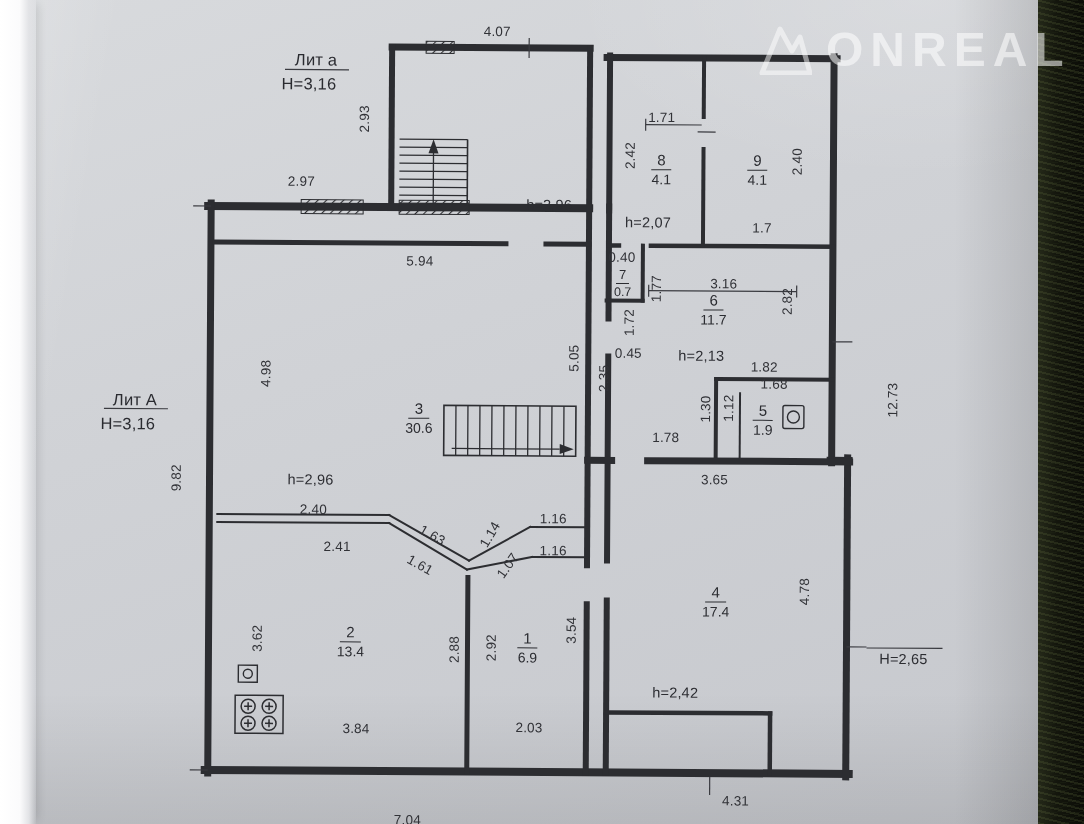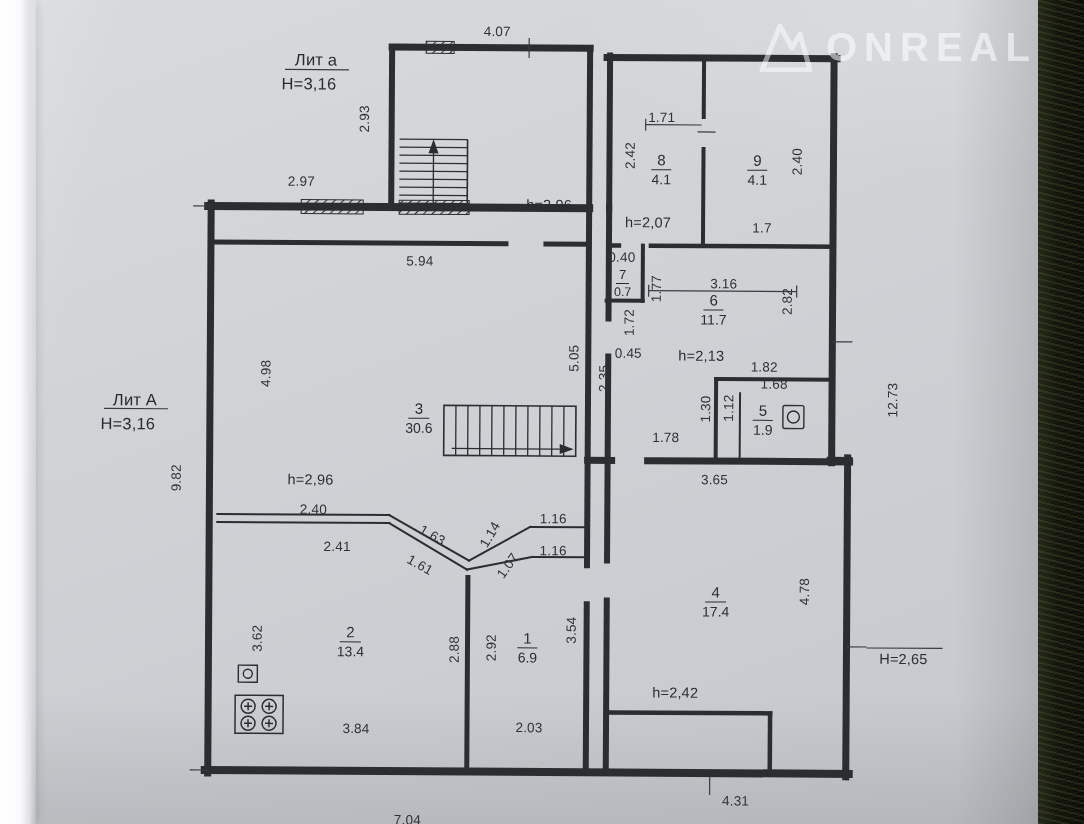--- a/index.html
+++ b/index.html
@@ -34,21 +34,21 @@
   .lbl.building{font-size:16.5px;color:#2a2b30;}
   .room-label{position:absolute;transform:translate(-50%,-50%);text-align:center;color:#2b2c31;}
   .room-num{font-size:15px;line-height:1.15;display:inline-block;
     border-bottom:1.4px solid #2b2c31;padding:0 6px 1px;}
   .room-area{font-size:14px;line-height:1.2;margin-top:1px;}
   .room-label.small .room-num{font-size:13px;padding:0 3px;}
   .room-label.small .room-area{font-size:12.5px;}
   
   .watermark{position:absolute;left:758px;top:22px;display:flex;align-items:center;gap:14px;
     z-index:30;pointer-events:none;}
-  .wm-text{font-size:40px;font-weight:bold;letter-spacing:7px;color:rgba(255,255,255,.55);}
+  .wm-text{font-size:48px;font-weight:bold;letter-spacing:7px;color:rgba(255,255,255,.55);}
 </style>
 </head>
 <body>
 
 <div class="photo">
 
   <div class="crease c1"></div>
 
   <div class="plan">
     <svg class="plan-svg" width="1084" height="824" viewBox="0 0 1084 824">

